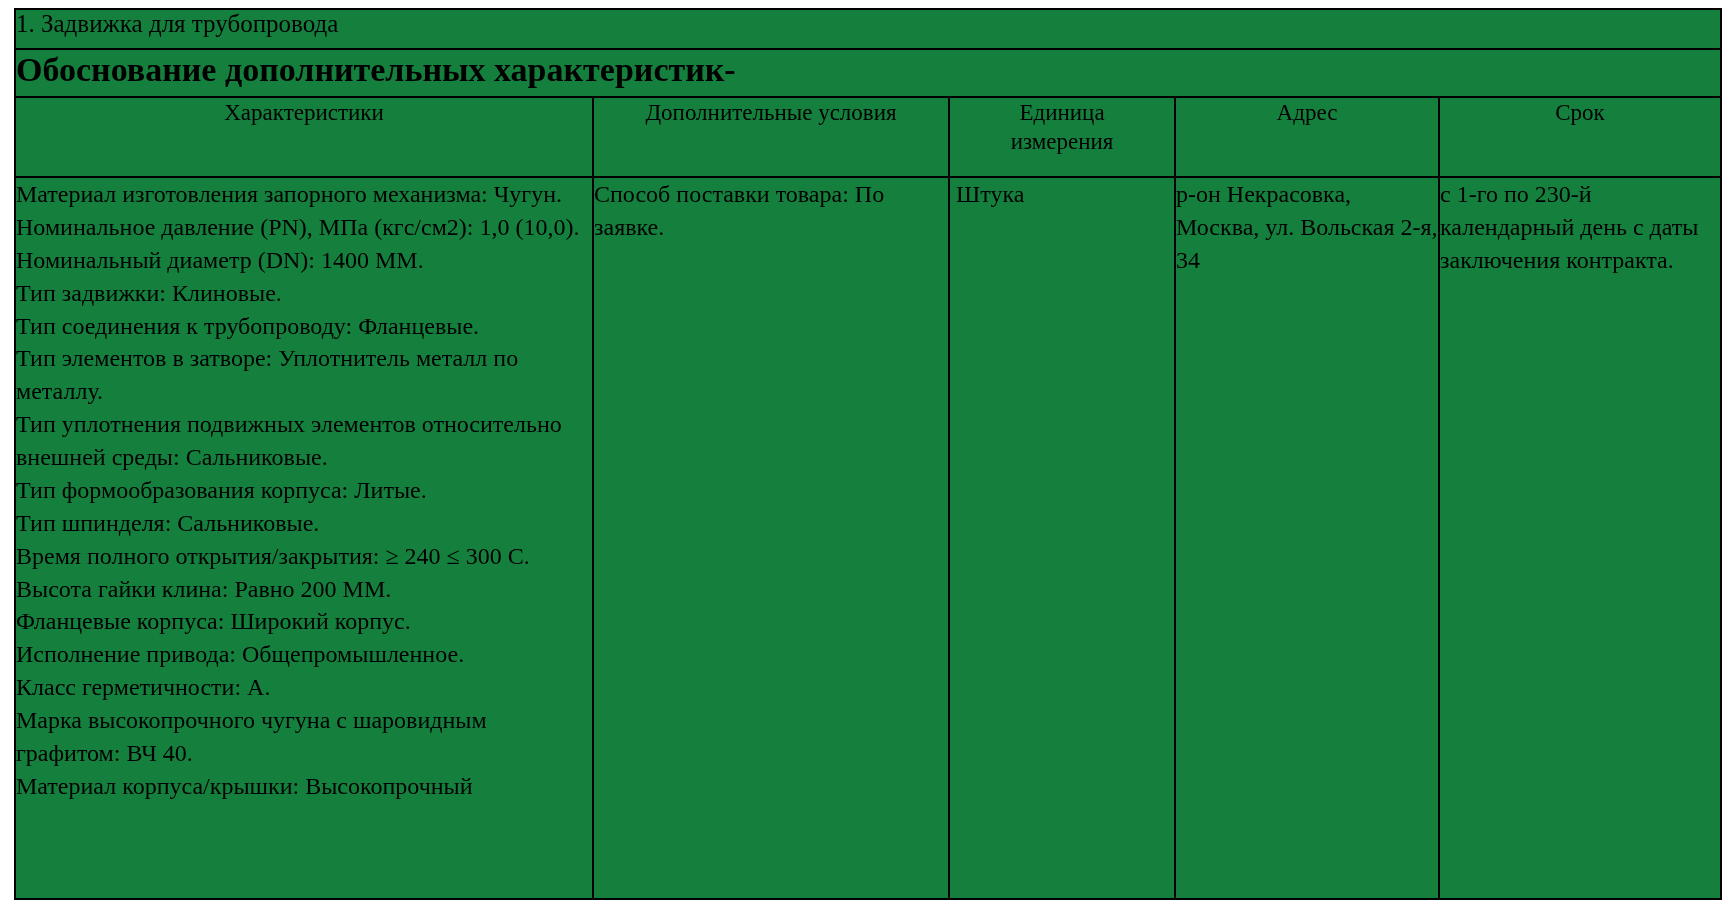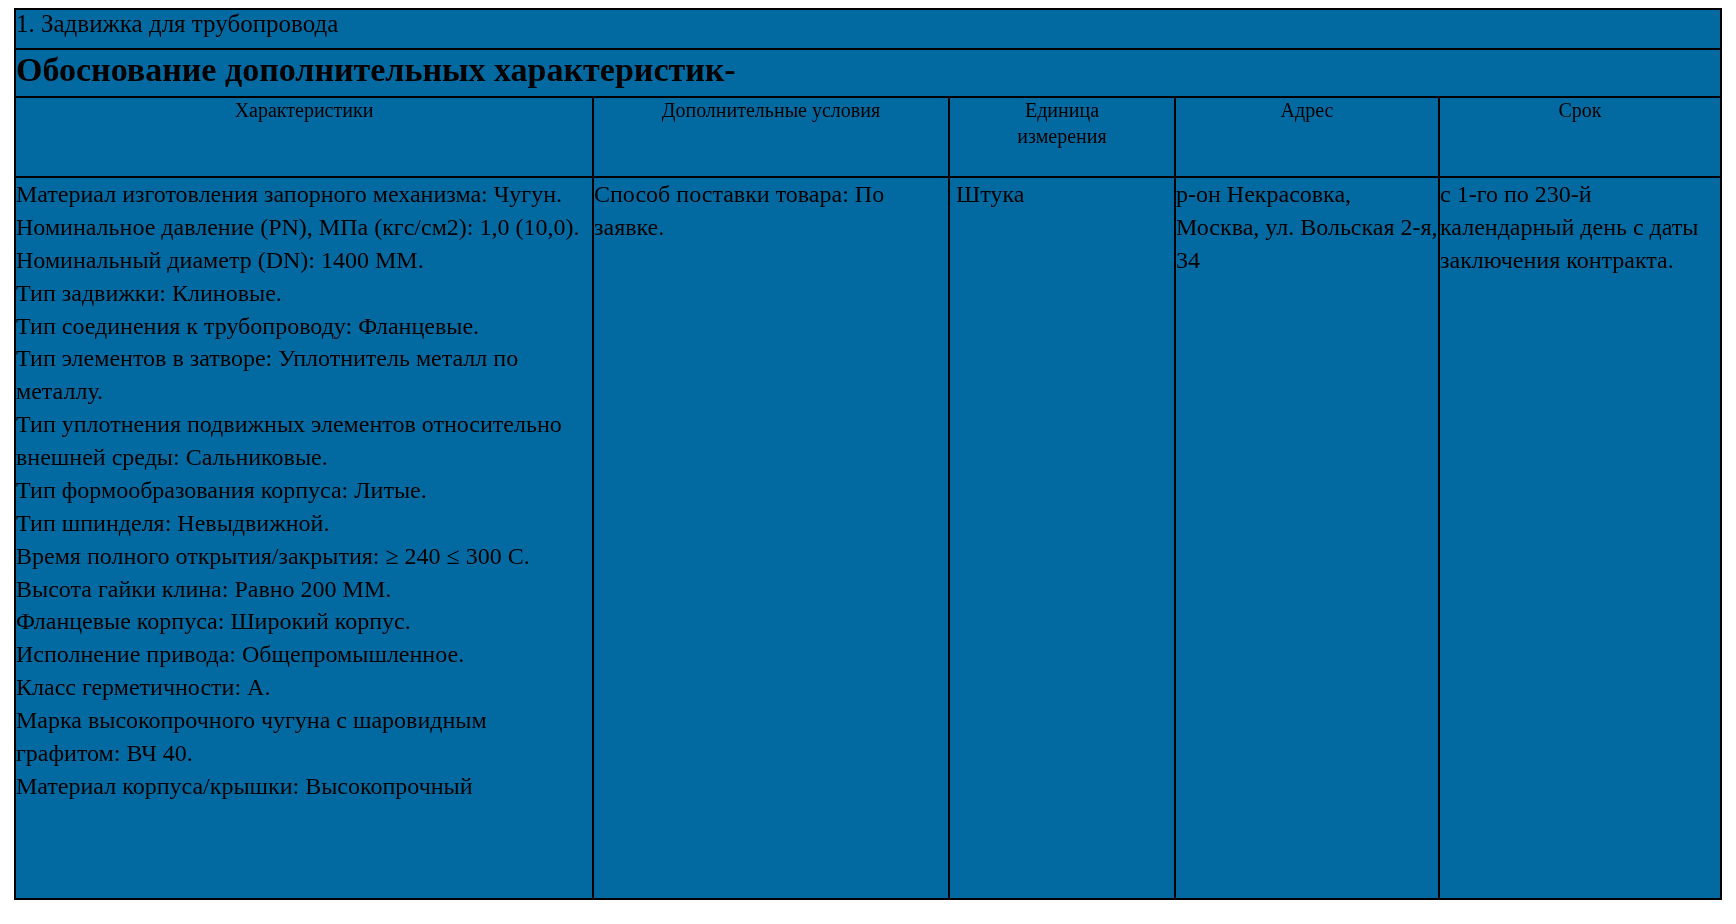--- a/index.html
+++ b/index.html
@@ -28,21 +28,21 @@
     border-collapse: collapse;
     table-layout: fixed;
     width: 1706px;
     background: #ffffff;
   }
 
   table.spec-table td {
     border: 2.5px solid #000000;
     vertical-align: top;
     padding: 0;
-    background: #0369a1;
+    background: #15803d;
     margin-left: 40px;
   }
 
   
   .title-cell {
     height: 38px;
     padding: 5px 0 5px 12px;
     font-size: 25px;
     line-height: 1.15;
     font-weight: 400;
@@ -57,21 +57,21 @@
     font-weight: 700;
     line-height: 1.15;
     vertical-align: middle;
   }
 
   
   .col-head {
     height: 78px;
     text-align: center;
     vertical-align: middle;
-    font-size: 20px;
+    font-size: 23px;
     line-height: 1.28;
     padding: 4px 6px;
   }
 
   
   .data-cell {
     font-size: 24px;
     line-height: 1.37;
     padding: 9px 10px 9px 12px;
     height: 720px;
@@ -138,21 +138,21 @@
         <td class="data-cell">
           <ul class="char-list">
               <li>Материал изготовления запорного механизма: Чугун.</li>
               <li>Номинальное давление (PN), МПа (кгс/см2): 1,0 (10,0).</li>
               <li>Номинальный диаметр (DN): 1400 ММ.</li>
               <li>Тип задвижки: Клиновые.</li>
               <li>Тип соединения к трубопроводу: Фланцевые.</li>
               <li>Тип элементов в затворе: Уплотнитель металл по металлу.</li>
               <li>Тип уплотнения подвижных элементов относительно внешней среды: Сальниковые.</li>
               <li>Тип формообразования корпуса: Литые.</li>
-              <li>Тип шпинделя: Невыдвижной.</li>
+              <li>Тип шпинделя: Сальниковые.</li>
               <li>Время полного открытия/закрытия: ≥ 240 ≤ 300 С.</li>
               <li>Высота гайки клина: Равно 200 ММ.</li>
               <li>Фланцевые корпуса: Широкий корпус.</li>
               <li>Исполнение привода: Общепромышленное.</li>
               <li>Класс герметичности: А.</li>
               <li>Марка высокопрочного чугуна с шаровидным графитом: ВЧ 40.</li>
               <li>Материал корпуса/крышки: Высокопрочный</li>
             </ul>
         </td>
         <td class="data-cell">Способ поставки товара: По заявке.</td>

